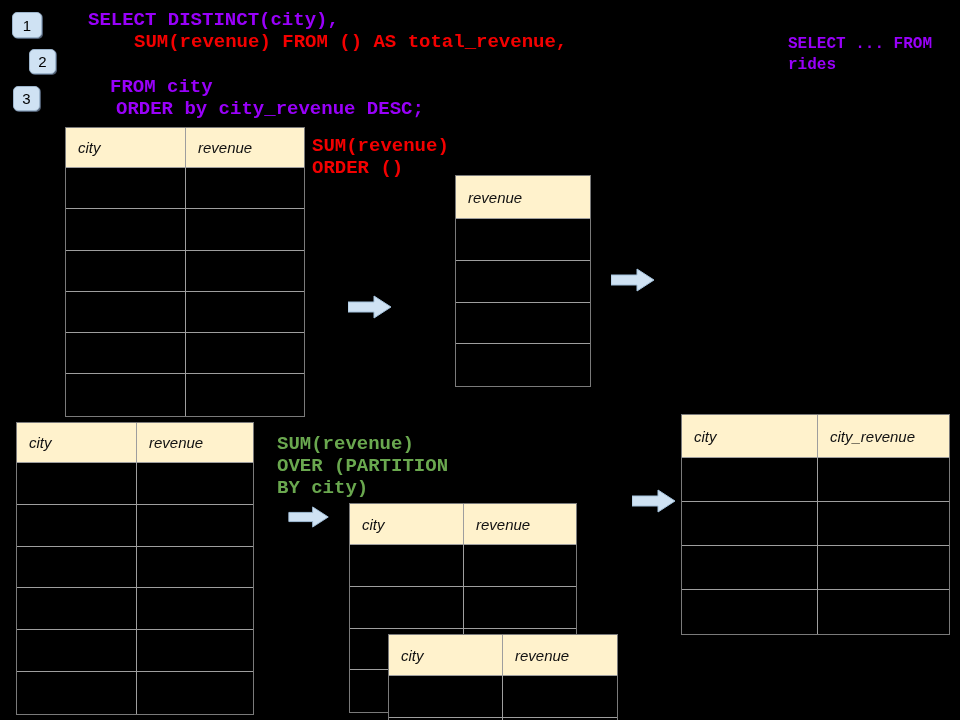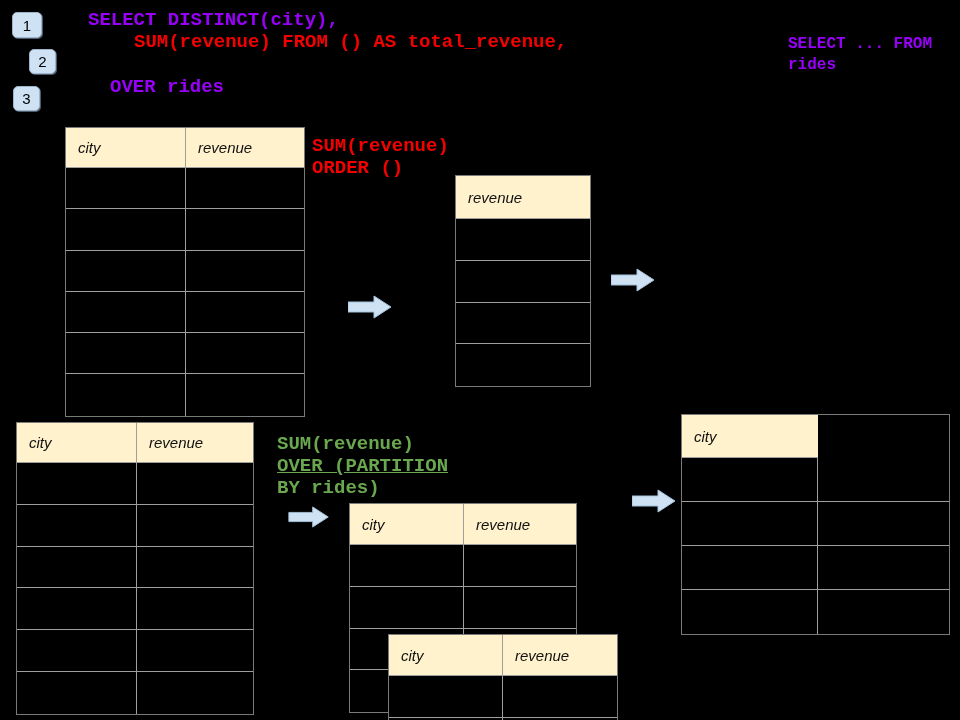--- a/index.html
+++ b/index.html
@@ -49,31 +49,32 @@
   </div>
   <div class="badge" style="left:29px;top:49px;width:25px;height:23px;">
     <span>2</span>
   </div>
   <div class="badge" style="left:13px;top:86px;width:25px;height:23px;">
     <span>3</span>
   </div>
 
   <div class="code c-purple" style="left:88px;top:10px;">SELECT DISTINCT(city),</div>
   <div class="code c-red" style="left:134px;top:32px;">SUM(revenue) FROM () AS total_revenue,</div>
-  <div class="code c-purple" style="left:110px;top:77px;">OVER rides</div>
+  <div class="code c-purple" style="left:110px;top:77px;">FROM city</div>
+  <div class="code c-purple" style="left:116px;top:99px;">ORDER by city_revenue DESC;</div>
 
   <div class="code small c-purple" style="left:751px;top:35px;">SELECT ... FROM</div>
   <div class="code small c-purple" style="left:751px;top:56px;">rides</div>
 
   <div class="code c-red" style="left:312px;top:136px;">SUM(revenue)</div>
   <div class="code c-red" style="left:312px;top:158px;">ORDER ()</div>
 
   <div class="code c-green" style="left:277px;top:434px;">SUM(revenue)</div>
-  <div class="code c-green" style="left:277px;top:456px;text-decoration:underline;">OVER (PARTITION</div>
-  <div class="code c-green" style="left:277px;top:478px;">BY rides)</div>
+  <div class="code c-green" style="left:277px;top:456px;">OVER (PARTITION</div>
+  <div class="code c-green" style="left:277px;top:478px;">BY city)</div>
 
   <div class="tbl" style="left:65px;top:127px;width:240px;">
     <div class="thead" style="grid-template-columns:120px 1fr;height:40px;">
       <div class="hcell">city</div>
       <div class="hcell">revenue</div>
     </div>
     <div>
         <div class="trow" style="height: 41.3px; grid-template-columns: 120px 1fr;">
           <div class="tcell"></div>
           <div class="tcell"></div>
@@ -208,20 +209,21 @@
       </div>
   </div>
 
   <svg class="arrow" style="left:632px;top:489px;" width="44" height="24" viewBox="0 0 44 24">
     <polygon points="0,7 26,7 26,1 43,12 26,23 26,17 0,17" fill="var(--light_blue,#CFE2F3)" stroke="var(--arrow_border,#A4C2DC)" stroke-width="1"></polygon>
   </svg>
 
   <div class="tbl" style="left:681px;top:414px;width:269px;">
     <div class="thead" style="grid-template-columns:136px 1fr;height:43px;">
       <div class="hcell">city</div>
+      <div class="hcell">city_revenue</div>
     </div>
     <div>
         <div class="trow" style="height: 44px; grid-template-columns: 136px 1fr;">
           <div class="tcell"></div>
           <div class="tcell"></div>
         </div>
         <div class="trow" style="height: 44px; grid-template-columns: 136px 1fr;">
           <div class="tcell"></div>
           <div class="tcell"></div>
         </div>

